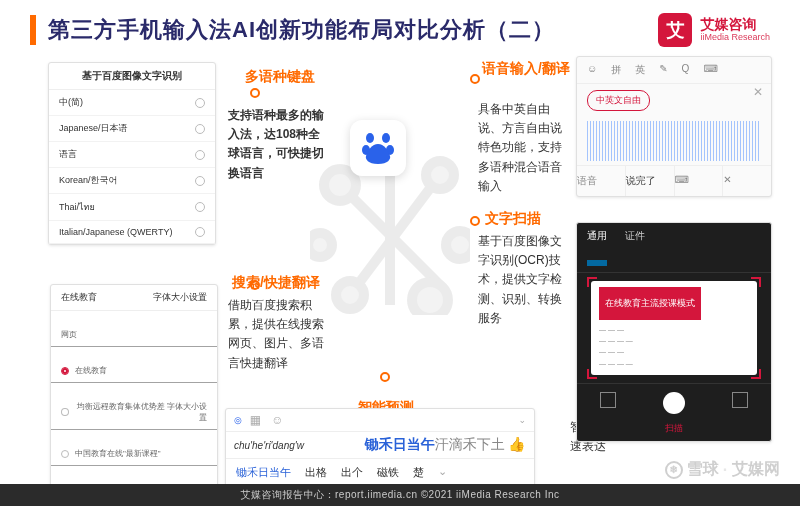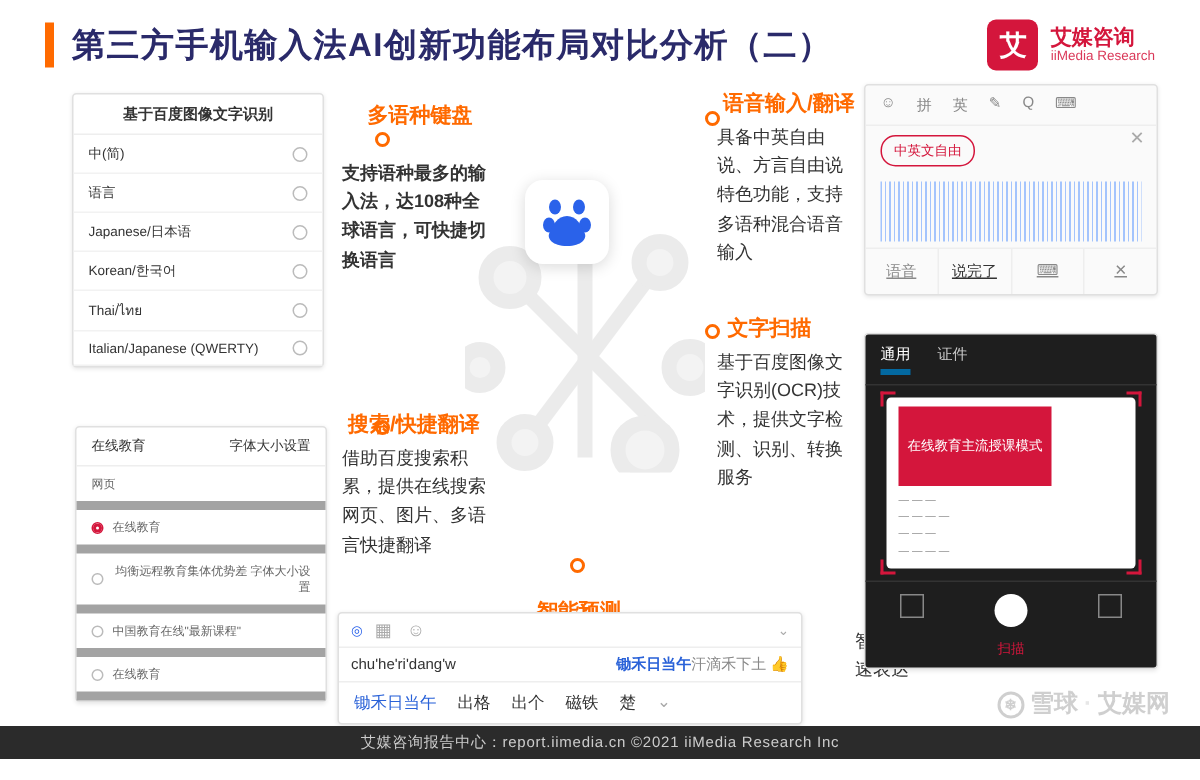--- a/index.html
+++ b/index.html
@@ -39,51 +39,51 @@
   
   .voice { background: #fafafa; }
   .voice-tabs { display: flex; gap: 14px; padding: 6px 10px; font-size: 10px; color: #888; border-bottom: 1px solid #eee; }
   .voice-pill { display: inline-block; padding: 3px 8px; border: 1px solid #d4163c; border-radius: 10px; color: #d4163c; font-size: 9px; margin: 6px 10px; }
   .voice-close { position: absolute; right: 8px; top: 28px; color: #aaa; font-size: 12px; }
   .wave { height: 40px; margin: 4px 10px; background:
      repeating-linear-gradient(90deg,#6aa0ff 0 1px, transparent 1px 3px);
      opacity:.6;
   }
   .voice-btns { display: flex; border-top: 1px solid #eee; }
-  .voice-btn { flex: 1; text-align: center; padding: 8px 0; font-size: 10px; color: #888; border-right: 1px solid #eee; text-decoration: underline; }
+  .voice-btn { flex: 1; text-align: left; padding: 8px 0; font-size: 10px; color: #888; border-right: 1px solid #eee; }
   .voice-btn:last-child { border-right: none; }
   .voice-btn.mid { color: #333; }
 
   
   .ocr { background: #1e1e1e; color: #ccc; }
   .ocr-top { display: flex; padding: 6px 10px; gap: 18px; font-size: 10px; border-bottom: 1px solid #333; }
-  .ocr-top .sel { color: #fff; border-bottom: 4px solid #0369a1; padding-bottom: 3px; }
+  .ocr-top .sel { color: #fff; border-bottom: 6px solid #0369a1; padding-bottom: 17px; }
   .ocr-card { margin: 8px 14px; background: #fff; border-radius: 3px; padding: 6px 8px; color: #333; position: relative; }
-  .ocr-card-title { background:#d4163c; color:#fff; display:inline-block; padding:20px 6px; font-size:9px; margin-bottom:4px; }
+  .ocr-card-title { background:#d4163c; color:#fff; display:inline-block; padding:10px 6px; font-size:9px; margin-bottom:4px; }
   .ocr-corner { position:absolute; width:10px; height:10px; border:2px solid #d4163c; }
   .ocr-corner.tl{top:-4px;left:-4px;border-right:none;border-bottom:none;}
   .ocr-corner.tr{top:-4px;right:-4px;border-left:none;border-bottom:none;}
   .ocr-corner.bl{bottom:-4px;left:-4px;border-right:none;border-top:none;}
   .ocr-corner.br{bottom:-4px;right:-4px;border-left:none;border-top:none;}
   .ocr-lines { font-size:7px; color:#888; line-height:1.6; }
   .ocr-bottom { display:flex; justify-content:space-around; padding:8px 0; border-top:1px solid #333; }
   .ocr-ico { width:16px;height:16px; border:1px solid #888; display:inline-block; }
   .ocr-shutter { width:22px;height:22px;background:#fff;border-radius:50%; }
 
   
   .settings-head { display:flex; justify-content:space-between; padding:6px 10px; border-bottom:1px solid #eee; font-size:9px; }
-  .settings-row { display:flex; align-items:center; gap:6px; padding:6px 10px; font-size:8px; color:#666; border-bottom:6px solid #a3a3a3; }
+  .settings-row { display:flex; align-items:center; gap:6px; padding:6px 10px; font-size:8px; color:#666; border-bottom:1px solid #a3a3a3;margin-top:12px; }
   .settings-radio { width:8px;height:8px;border:1px solid #bbb;border-radius:50%; }
   .settings-radio.on { border-color:#d4163c; box-shadow: inset 0 0 0 2px #d4163c; }
 
   
   .ime { border:1px solid #e0e0e0; background:#fff; border-radius:3px; box-shadow:0 1px 3px rgba(0,0,0,.1); }
   .ime-top { display:flex; align-items:center; padding:4px 8px; gap:8px; border-bottom:1px solid #eee; }
-  .ime-input { flex:1; font-size:10px; color:#333; }
-  .ime-sug { font-size:10px; color:#888; }
+  .ime-input { flex:1; font-size:10px; color:#333;font-style:italic; }
+  .ime-sug { font-size:14px; color:#888; }
   .ime-sug b { color:#2a62d8; font-weight:600; }
   .ime-cand { display:flex; gap:14px; padding:6px 10px; font-size:11px; }
   .ime-cand .first { color:#2a62d8; }
   .ime-icons { display:flex; gap:10px; color:#aaa; font-size:12px; }
 
   
   .footer { position:absolute; bottom:0; left:0; right:0; height:22px; background:#2b2b2b; color:#ccc; font-size:10px; display:flex; align-items:center; justify-content:center; letter-spacing:.5px; }
   .watermark { position:absolute; right:20px; bottom:26px; font-size:16px; color:#bbb; font-weight:600; opacity:.7; display:flex; align-items:center; gap:4px;}
   .wm-circle{width:18px;height:18px;border:2px solid #bbb;border-radius:50%;display:inline-flex;align-items:center;justify-content:center;font-size:10px;}
 </style>
@@ -130,46 +130,46 @@
         </g>
       </svg>
   </div>
 
   <div class="dot" style="left:250px; top:88px;"></div>
   <div class="feat feat-orange" style="left:245px; top:68px;">多语种键盘</div>
   <div class="feat-desc" style="left:228px; top:106px;font-weight:bold;">支持语种最多的输入法，达108种全球语言，可快捷切换语言</div>
 
   <div class="dot" style="left:470px; top:74px;"></div>
   <div class="feat feat-orange" style="left:482px; top:60px;">语音输入/翻译</div>
-  <div class="feat-desc" style="left:478px; top:82px; width:90px;">具备中英自由说、方言自由说特色功能，支持多语种混合语音输入</div>
+  <div class="feat-desc" style="left:478px; top:100px; width:90px;">具备中英自由说、方言自由说特色功能，支持多语种混合语音输入</div>
 
   <div class="dot" style="left:470px; top:216px;"></div>
   <div class="feat feat-orange" style="left:485px; top:210px;">文字扫描</div>
   <div class="feat-desc" style="left:478px; top:232px; width:90px;">基于百度图像文字识别(OCR)技术，提供文字检测、识别、转换服务</div>
 
   <div class="dot" style="left:250px; top:280px;"></div>
   <div class="feat feat-orange" style="left:232px; top:274px;">搜索/快捷翻译</div>
   <div class="feat-desc" style="left:228px; top:296px;">借助百度搜索积累，提供在线搜索网页、图片、多语言快捷翻译</div>
 
   <div class="dot" style="left:380px; top:372px;"></div>
   <div class="feat feat-orange" style="left:358px; top:399px;">智能预测</div>
   <div class="feat-desc" style="left:570px; top:418px; width:180px;">智能预测关联词语，智能纠错，快速表达</div>
 
   <div class="mock" style="left:48px; top:62px; width:168px;">
     <div class="mock-title">基于百度图像文字识别</div>
     <div class="mock-row">
         <span>中(简)</span>
         <span class="mock-radio"></span>
       </div>
     <div class="mock-row">
+        <span>Japanese/日本语</span>
+        <span class="mock-radio"></span>
+      </div>
+    <div class="mock-row">
         <span>语言</span>
-        <span class="mock-radio"></span>
-      </div>
-    <div class="mock-row">
-        <span>Japanese/日本语</span>
         <span class="mock-radio"></span>
       </div>
     <div class="mock-row">
         <span>Korean/한국어</span>
         <span class="mock-radio"></span>
       </div>
     <div class="mock-row">
         <span>Thai/ไทย</span>
         <span class="mock-radio"></span>
       </div>

